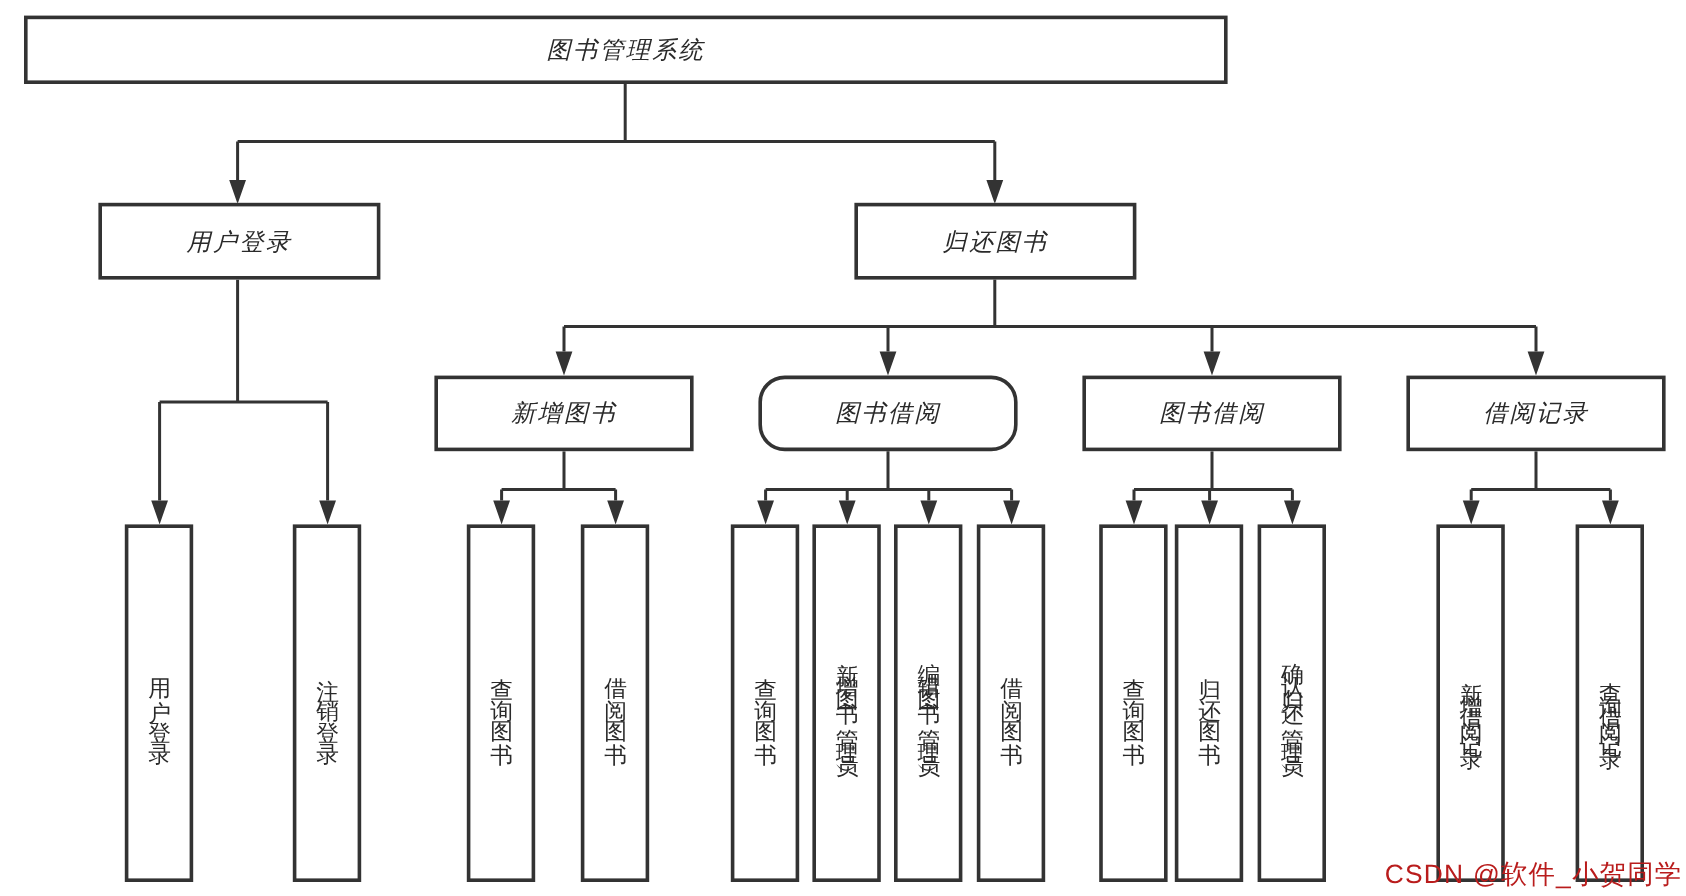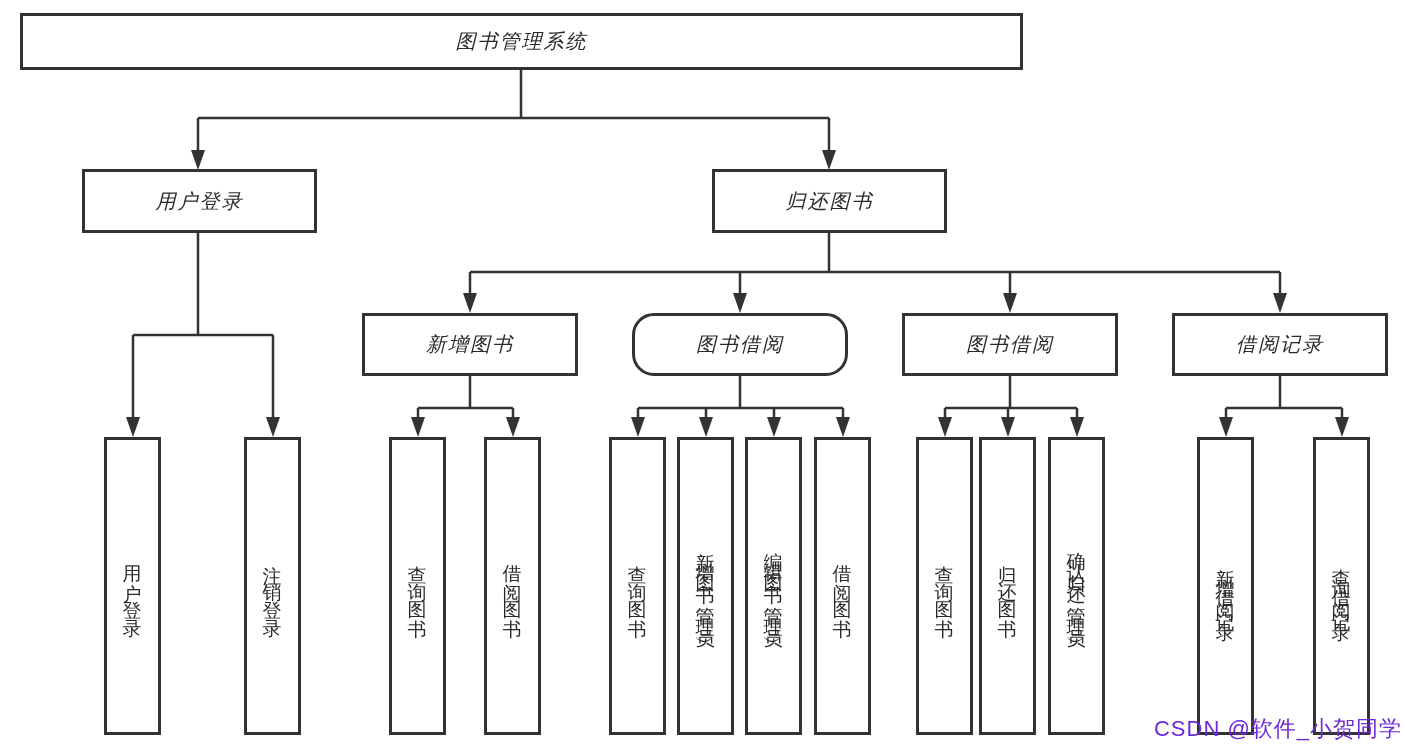--- a/index.html
+++ b/index.html
@@ -75,21 +75,21 @@
   .leaf-x1008 { left: 979px; }
   .leaf-x1077 { left: 1048px; }
   .leaf-x1226 { left: 1197px; }
   .leaf-x1342 { left: 1313px; }
   .watermark {
     position: absolute;
     right: 3px;
     bottom: 3px;
     font-size: 22px;
     letter-spacing: 1px;
-    color: #6d28d9;
+    color: #b91c1c;
     z-index: 3;
     white-space: nowrap;
   }
 </style>
 </head>
 <body>
 
 <div id="stage">
 
   <svg id="connectors" viewBox="0 0 1405 747" xmlns="http://www.w3.org/2000/svg">

